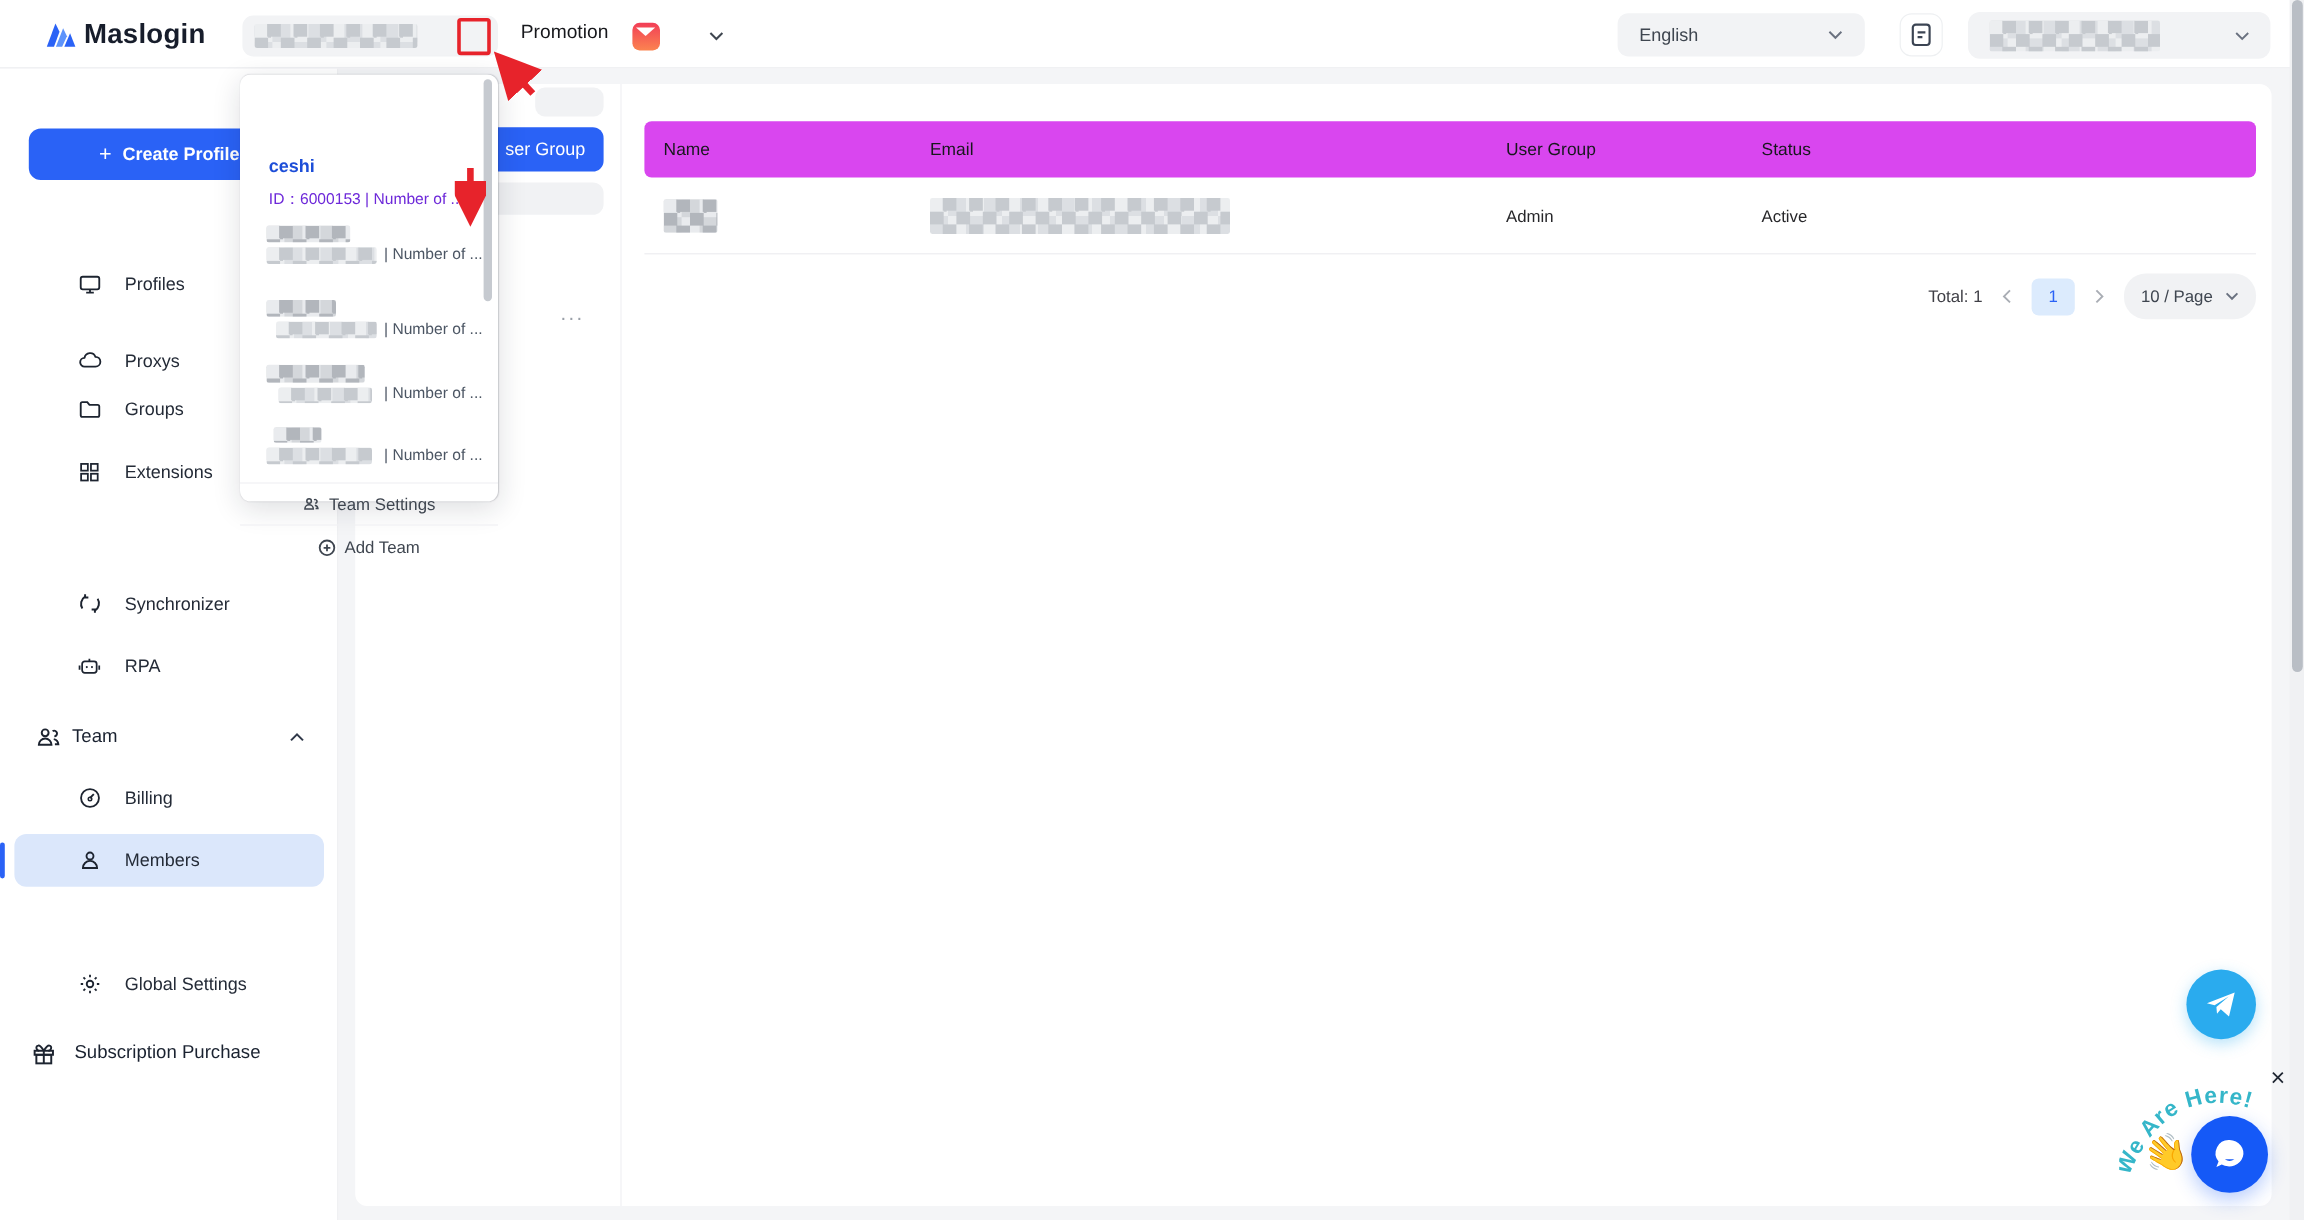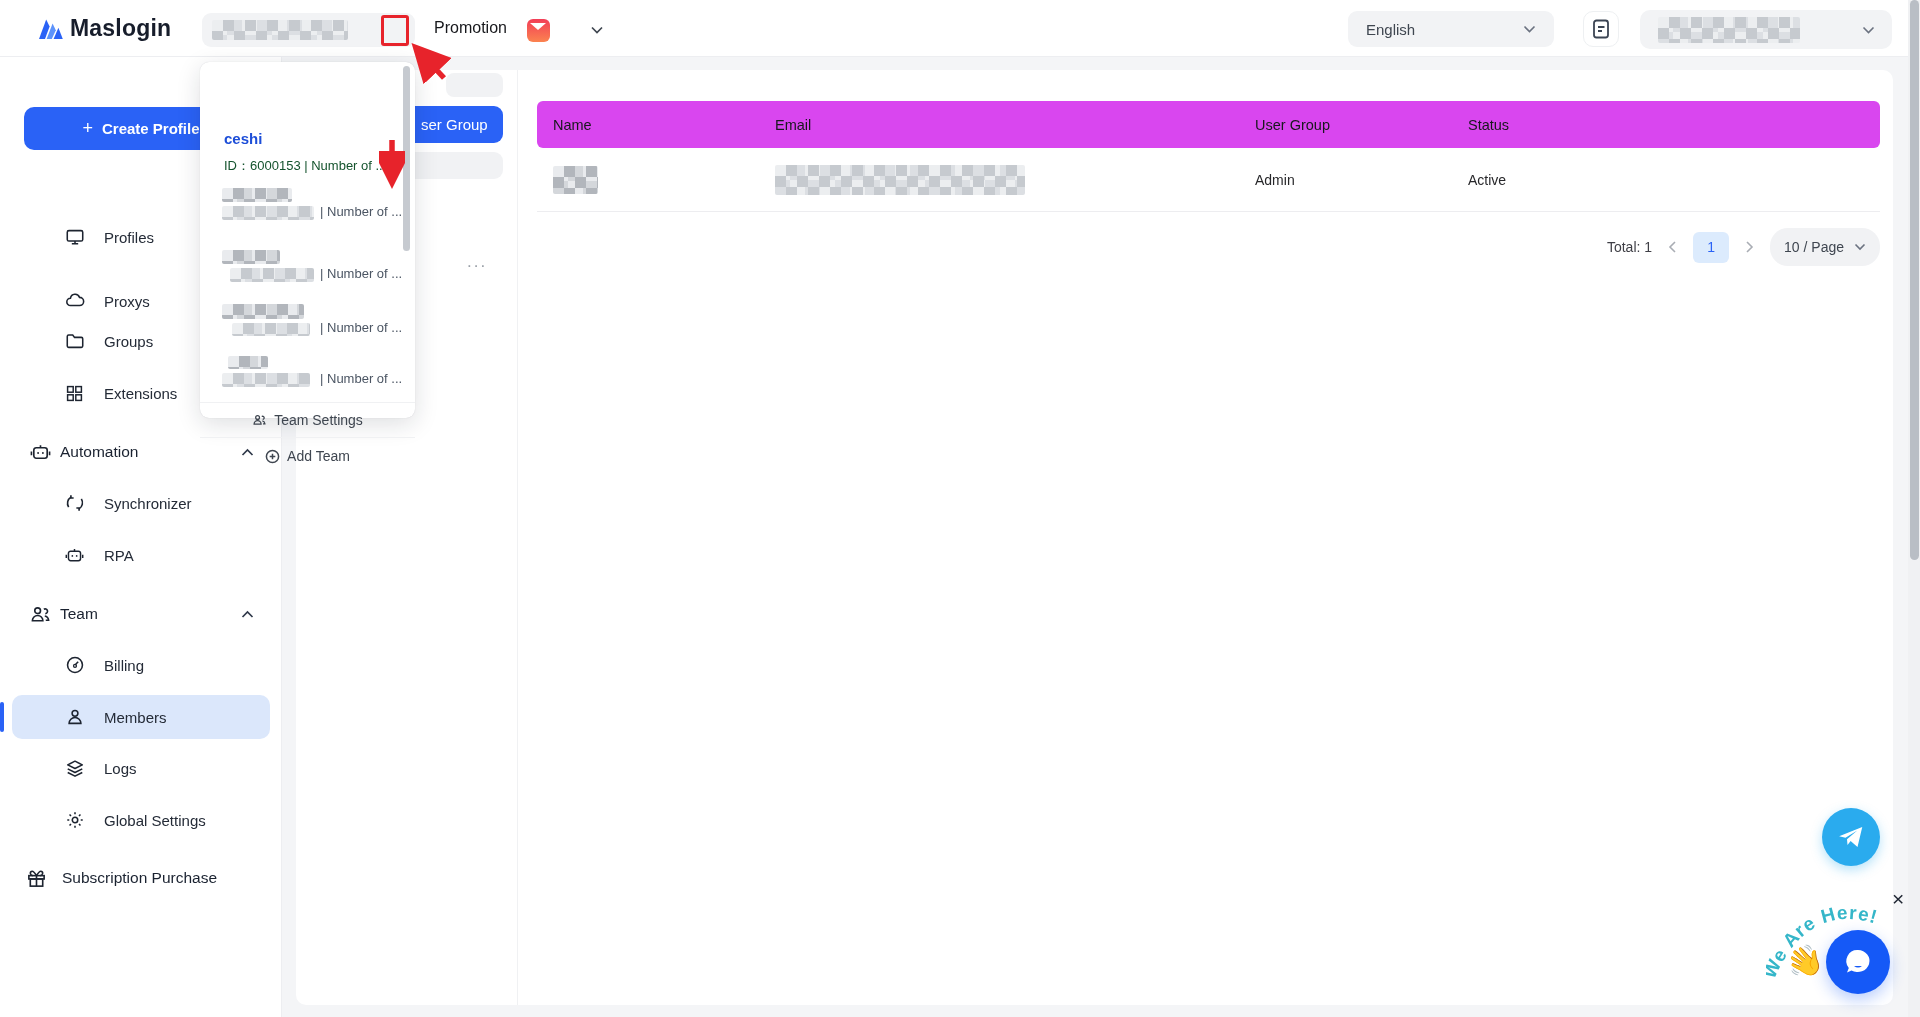--- a/index.html
+++ b/index.html
@@ -84,21 +84,21 @@
   .page-badge { width:36px; height:31px; border-radius:6px; background:#dcebfd;
     color:#2a62f6; display:flex; align-items:center; justify-content:center; cursor:pointer; }
   .psize { height:38px; border-radius:18px; background:#f1f2f4; display:flex;
     align-items:center; gap:10px; padding:0 14px; color:#3f4650; cursor:pointer; }
 
   
   .dropdown { position:absolute; left:200px; top:62px; width:215px; height:356px;
     background:#fff; border-radius:9px; z-index:50;
     box-shadow:0 6px 24px rgba(20,28,45,.14), 0 0 1px rgba(20,28,45,.18); }
   .dd-name { position:absolute; left:24px; top:68px; font-size:15px; font-weight:700; color:#1d4ed8; }
-  .dd-meta { position:absolute; left:24px; top:95px; font-size:13px; color:#14532d; }
+  .dd-meta { position:absolute; left:24px; top:95px; font-size:13px; color:#6d28d9; }
   .dd-entry { position:absolute; left:22px; width:175px; height:46px; cursor:pointer; }
   .dd-suffix { position:absolute; left:92px; top:26px; font-size:13px; color:#4b5563; white-space:nowrap; }
   .dd-div { position:absolute; left:0; width:215px; height:1px; background:#f0f1f3; }
   .dd-action { position:absolute; left:0; width:215px; height:34px; display:flex;
     align-items:center; justify-content:center; gap:7px; font-size:14px; color:#3f4650; cursor:pointer; }
   .dd-scroll { position:absolute; left:403px; top:66px; width:7px; height:185px;
     border-radius:4px; background:#c6cad0; z-index:51; }
 
   
   .red-box { position:absolute; left:381px; top:15px; width:28px; height:31px;
@@ -216,36 +216,20 @@
   </div>
   <div class="nav-row" style="top:264px;">
     <span class="ic sub">
       <svg width="20" height="20" viewBox="0 0 22 22">
           <path d="M2.5 6 a1.5 1.5 0 0 1 1.5-1.5 h4.5 l2 2.5 h7.5 a1.5 1.5 0 0 1 1.5 1.5 v8 a1.5 1.5 0 0 1-1.5 1.5 h-14 a1.5 1.5 0 0 1-1.5-1.5 z" fill="none" stroke="#1d2430" stroke-width="1.7"></path>
         </svg>
     </span>
     <span class="lbl sub">Groups</span>
   </div>
 
-  <div class="nav-row" style="top:375px;">
-    <span class="ic">
-      <svg width="21" height="21" viewBox="0 0 22 22">
-          <rect x="4" y="6" width="14" height="11" rx="2.5" fill="none" stroke="#1d2430" stroke-width="1.7"></rect>
-          <circle cx="8.5" cy="11.5" r="1" fill="#1d2430"></circle>
-          <circle cx="13.5" cy="11.5" r="1" fill="#1d2430"></circle>
-          <path d="M1.5 10 v4 M20.5 10 v4 M11 6 v-2.5" stroke="#1d2430" stroke-width="1.7"></path>
-        </svg>
-    </span>
-    <span class="lbl">Automation</span>
-    <span class="fold">
-      <svg width="13" height="9" viewBox="0 0 13 9">
-          <polyline points="1.5,7 6.5,2 11.5,7" fill="none" stroke="#30394a" stroke-width="1.7"></polyline>
-        </svg>
-    </span>
-  </div>
   <div class="nav-row" style="top:426px;">
     <span class="ic sub">
       <svg width="20" height="20" viewBox="0 0 22 22">
           <path d="M6.5 4.5 a8 8 0 0 0-2.5 11" fill="none" stroke="#1d2430" stroke-width="1.8"></path>
           <path d="M15.5 17.5 a8 8 0 0 0 2.5-11" fill="none" stroke="#1d2430" stroke-width="1.8"></path>
           <path d="M6.5 2.5 v3 h3" fill="none" stroke="#1d2430" stroke-width="1.8"></path>
           <path d="M15.5 19.5 v-3 h-3" fill="none" stroke="#1d2430" stroke-width="1.8"></path>
         </svg>
     </span>
     <span class="lbl sub">Synchronizer</span>
@@ -290,32 +274,20 @@
   <div class="sel-bg" style="top:638px;"></div>
   <div class="sel-bar" style="top:645px;"></div>
   <div class="nav-row" style="top:640px;">
     <span class="ic sub">
       <svg width="20" height="20" viewBox="0 0 22 22">
           <circle cx="11" cy="7" r="3.2" fill="none" stroke="#1d2430" stroke-width="1.7"></circle>
           <path d="M4.5 18 a6.5 6.5 0 0 1 13 0 z" fill="none" stroke="#1d2430" stroke-width="1.7"></path>
         </svg>
     </span>
     <span class="lbl sub">Members</span>
-  </div>
-  <div class="nav-row" style="top:691px;">
-    <span class="ic sub">
-      <svg width="20" height="20" viewBox="0 0 22 22">
-          <g fill="none" stroke="#1d2430" stroke-width="1.7" stroke-linejoin="round">
-            <path d="M3 7.5 L11 3.5 L19 7.5 L11 11.5 Z"></path>
-            <path d="M3 12 L11 16 L19 12"></path>
-            <path d="M3 16 L11 20 L19 16"></path>
-          </g>
-        </svg>
-    </span>
-    <span class="lbl sub">Logs</span>
   </div>
   <div class="nav-row" style="top:743px;">
     <span class="ic sub">
       <svg width="20" height="20" viewBox="0 0 22 22">
           <circle cx="11" cy="11" r="3" fill="none" stroke="#1d2430" stroke-width="1.7"></circle>
           <g stroke="#1d2430" stroke-width="1.7">
             <path d="M11 2.5 v2.2 M11 17.3 v2.2 M2.5 11 h2.2 M17.3 11 h2.2 M5 5 l1.6 1.6 M15.4 15.4 L17 17 M17 5 l-1.6 1.6 M6.6 15.4 L5 17"></path>
           </g>
         </svg>
     </span>

